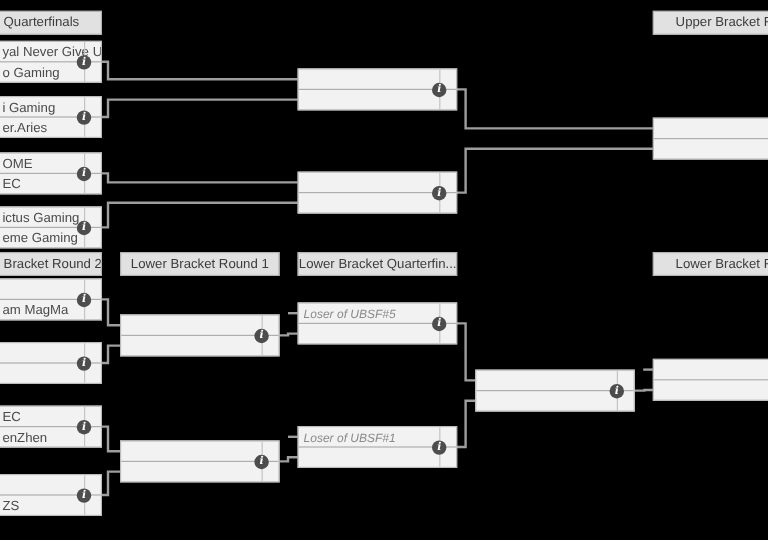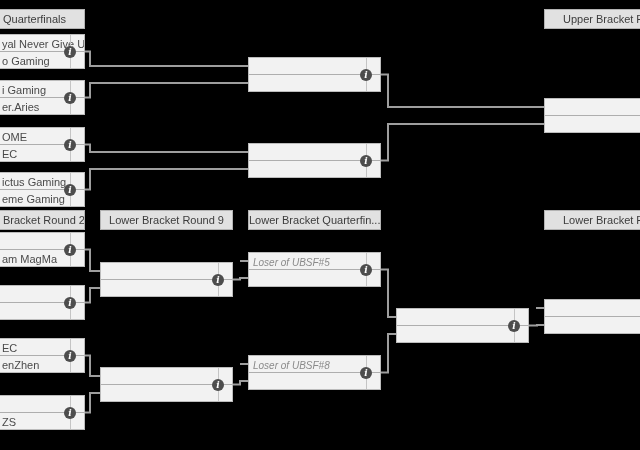--- a/index.html
+++ b/index.html
@@ -72,21 +72,21 @@
       <polyline points="380,372.5 388,372.5 388,334 396,334"></polyline>
 
       <polyline points="529,325.5 537,325.5 537,325 544,325"></polyline>
       <polyline points="536,308 544,308"></polyline>
     </g>
   </svg>
 
   <div class="hdr cutleft" style="left:-48px;top:9px">Quarterfinals</div>
   <div class="hdr cutright" style="left:544px;top:9px">Upper Bracket Fi</div>
   <div class="hdr cutleft" style="left:-48px;top:210px">Bracket Round 2</div>
-  <div class="hdr" style="left:100px;top:210px">Lower Bracket Round 9</div>
+  <div class="hdr" style="left:100px;top:210px">Lower Bracket Round 1</div>
   <div class="hdr" style="left:248px;top:210px">Lower Bracket Quarterfin...</div>
   <div class="hdr cutright" style="left:544px;top:210px">Lower Bracket Fi</div>
 
   <div class="match cutleft-col" style="left:-48px;top:34px">
     <div class="row r1"><span class="team">yal Never Give Up</span></div>
     <div class="row r2"><span class="team">o Gaming</span></div>
     <div class="scorecol"></div>
     <div class="info">i</div>
   </div>
 
@@ -174,21 +174,21 @@
   </div>
 
   <div class="match" style="left:248px;top:252px">
     <div class="row r1"><span class="team loser">Loser of UBSF#5</span></div>
     <div class="row r2"><span class="team"></span></div>
     <div class="scorecol"></div>
     <div class="info">i</div>
   </div>
 
   <div class="match" style="left:248px;top:355px">
-    <div class="row r1"><span class="team loser">Loser of UBSF#8</span></div>
+    <div class="row r1"><span class="team loser">Loser of UBSF#1</span></div>
     <div class="row r2"><span class="team"></span></div>
     <div class="scorecol"></div>
     <div class="info">i</div>
   </div>
 
   <div class="match" style="left:396px;top:308px">
     <div class="row r1"><span class="team"></span></div>
     <div class="row r2"><span class="team"></span></div>
     <div class="scorecol"></div>
     <div class="info">i</div>

